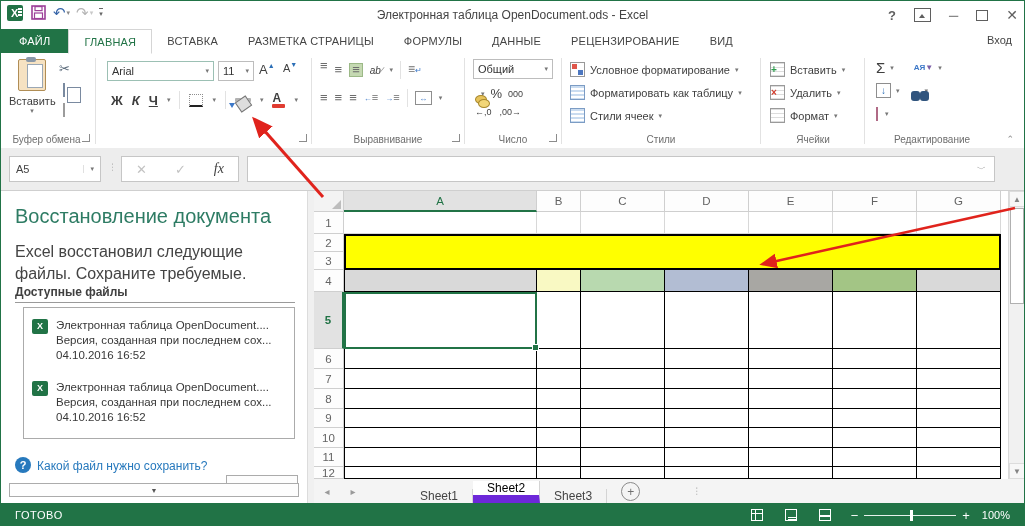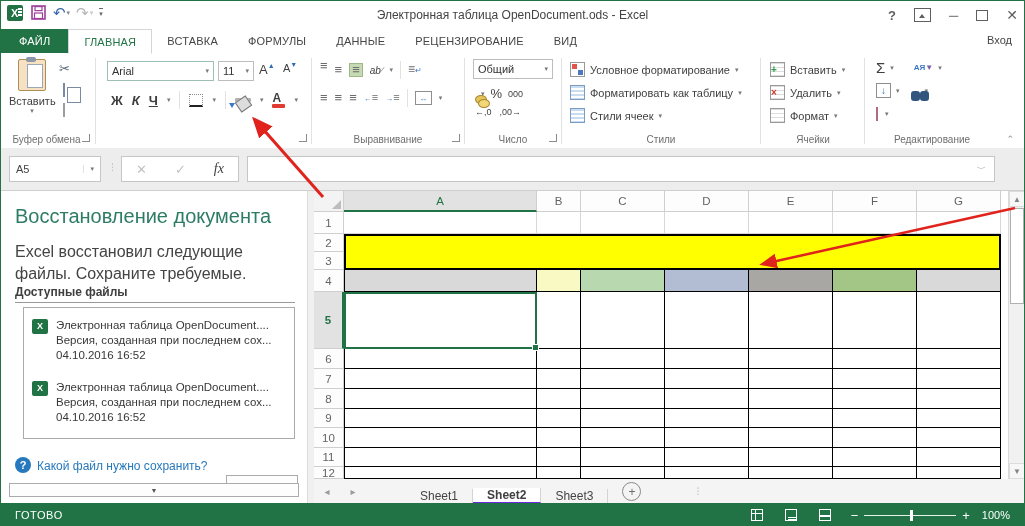--- a/index.html
+++ b/index.html
@@ -108,21 +108,21 @@
   .selection{position:absolute;border:2px solid #217346;box-sizing:border-box;background:transparent;z-index:5}
   .selection:after{content:"";position:absolute;right:-4px;bottom:-4px;width:5px;height:5px;background:#217346;border:1px solid #fff}
   
   #vscroll{position:absolute;left:1007px;top:190px;width:17px;height:288px;background:#f1f1f1;border-left:1px solid #d9d9d9;box-sizing:border-box}
   .sbtn{position:absolute;left:0;width:100%;height:16px;display:flex;align-items:center;justify-content:center;font-size:8px;color:#848484;background:#f7f7f7;border:1px solid #dcdcdc;box-sizing:border-box}
   .vthumb{position:absolute;left:1px;top:17px;width:14px;height:96px;background:#fff;border:1px solid #b0b0b0;box-sizing:border-box}
   
   #sheetbar{position:absolute;left:313px;top:478px;width:712px;height:24px;background:#f4f4f4;display:flex;align-items:stretch;font-size:12px}
   .navarr{width:26px;display:flex;align-items:center;justify-content:center;color:#9a9a9a;font-size:10px}
   .sheettab{padding:0 14px;display:flex;align-items:center;color:#444;border-right:1px solid #d4d4d4;background:#f4f4f4}
-  .sheettab.active{background:#fff;color:#404040;font-weight:bold;border-bottom:1px solid #6d28d9;border-right:1px solid #d4d4d4;box-sizing:border-box}
+  .sheettab.active{background:#fff;color:#000000;font-weight:normal;border-bottom:8px solid #6d28d9;border-right:1px solid #d4d4d4;box-sizing:border-box}
   .newsheet{width:17px;height:17px;border:1px solid #8a8a8a;border-radius:50%;margin:3px 0 0 14px;
             display:flex;align-items:center;justify-content:center;color:#6e6e6e;font-size:12px}
   .splitdots{margin-left:52px;display:flex;align-items:center;color:#a8a8a8;font-size:9px}
   
   #statusbar{position:absolute;left:0;top:502px;width:100%;height:24px;background:#217346;color:#fff;display:flex;align-items:center}
   .viewic{width:12px;height:12px;border:1px solid #fff;box-sizing:border-box;margin-left:22px}
   .viewic.v1{background:linear-gradient(#fff,#fff) 0 3px/12px 1px no-repeat,linear-gradient(#fff,#fff) 3px 0/1px 12px no-repeat}
   .viewic.v2{background:linear-gradient(#fff,#fff) 2px 7px/8px 1px no-repeat,linear-gradient(#fff,#fff) 2px 9px/8px 1px no-repeat}
   .viewic.v3{background:linear-gradient(#fff,#fff) 0 5px/12px 2px no-repeat}
   .ztrack{width:92px;height:1px;background:#e8f1ec;margin:0 6px;position:relative}
@@ -170,20 +170,21 @@
       <span style="font-size:13px">─</span>
       <span class="maxbox"></span>
       <span style="font-size:14px">✕</span>
     </div>
   </div>
 
   <div id="tabrow">
     <div class="rtab file">ФАЙЛ</div>
     <div class="rtab active">ГЛАВНАЯ</div>
     <div class="rtab">ВСТАВКА</div>
+    <div class="rtab">РАЗМЕТКА СТРАНИЦЫ</div>
     <div class="rtab">ФОРМУЛЫ</div>
     <div class="rtab">ДАННЫЕ</div>
     <div class="rtab">РЕЦЕНЗИРОВАНИЕ</div>
     <div class="rtab">ВИД</div>
     <div class="signin">Вход</div>
   </div>
 
   <div id="ribbon">
 
     <div class="grp" style="left:0;width:91px">

